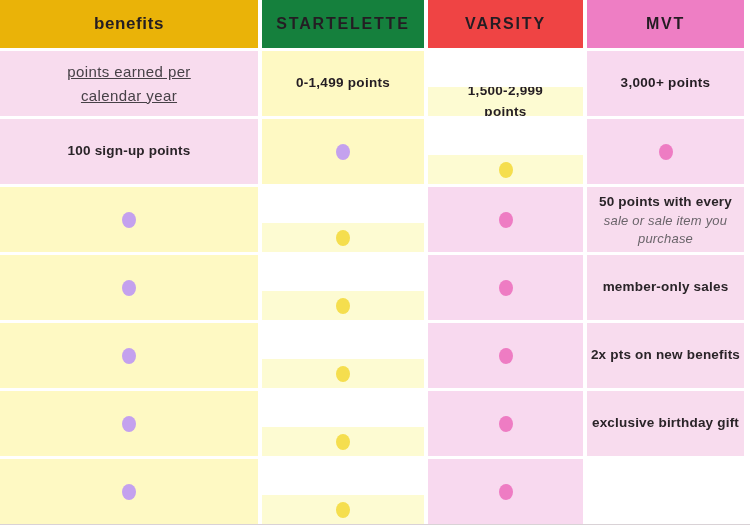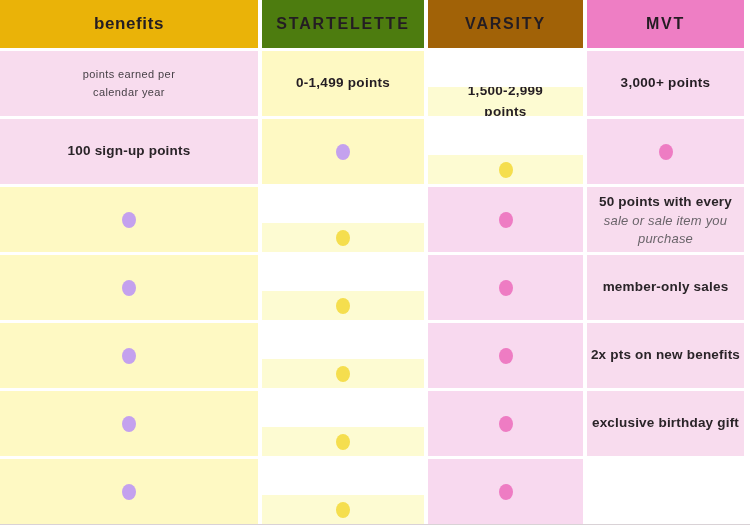--- a/index.html
+++ b/index.html
@@ -22,29 +22,29 @@
     background:#ffffff;
   }
   .cell{
     display:flex;align-items:center;justify-content:center;
     text-align:center;overflow:hidden;
   }
   .hdr{
     font-weight:bold;font-size:16px;letter-spacing:1.8px;color:#241d23;
   }
   .hdr-benefits{background:#eab308;font-size:17px;letter-spacing:.6px;}
-  .hdr-startelette{background:#4d7c0f;}
-  .hdr-varsity{background:#a16207;text-align:right;}
+  .hdr-startelette{background:#15803d;}
+  .hdr-varsity{background:#ef4444;text-align:right;}
   .hdr-mvt{background:#ee7ec4;}
   .c1{background:#f8dcee;}
   .c2{background:#fef9c3;}
   .c3{background:#fdfbd2;margin-top:36px;}
   .c4{background:#f8d9ef;}
   .plain{
-    font-size:11px;color:#474147;line-height:1.55;letter-spacing:.4px;
+    font-size:15px;color:#474147;line-height:1.55;letter-spacing:.4px;text-decoration:underline;
   }
   .tier{
     font-weight:bold;font-size:13.5px;color:#241d23;
     letter-spacing:.3px;line-height:1.5;
   }
   .tier-narrow{max-width:105px;}
   .label{
     font-weight:bold;font-size:13.5px;color:#2a2428;
     letter-spacing:.2px;line-height:1.5;
   }

